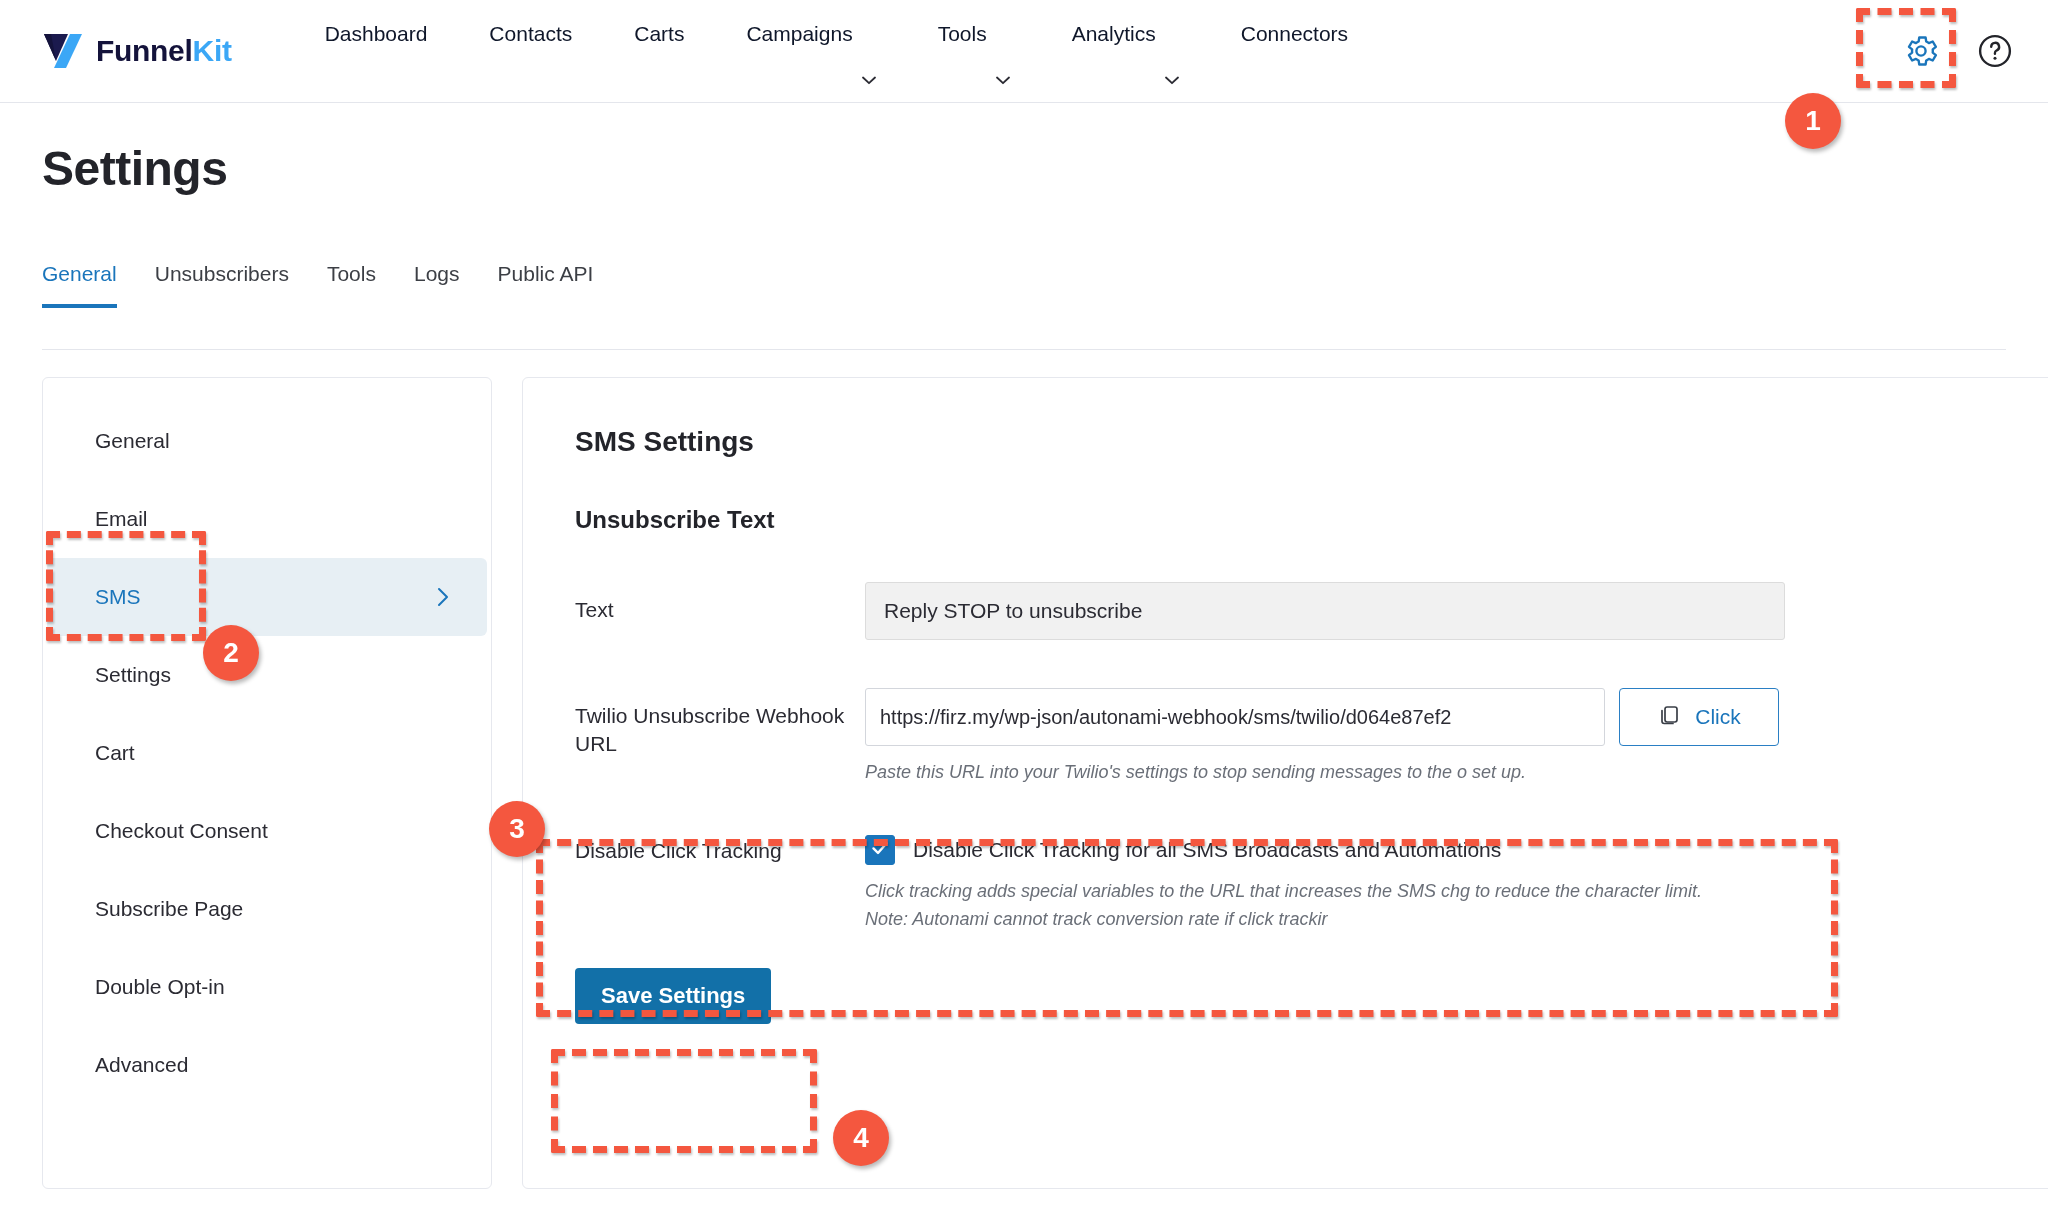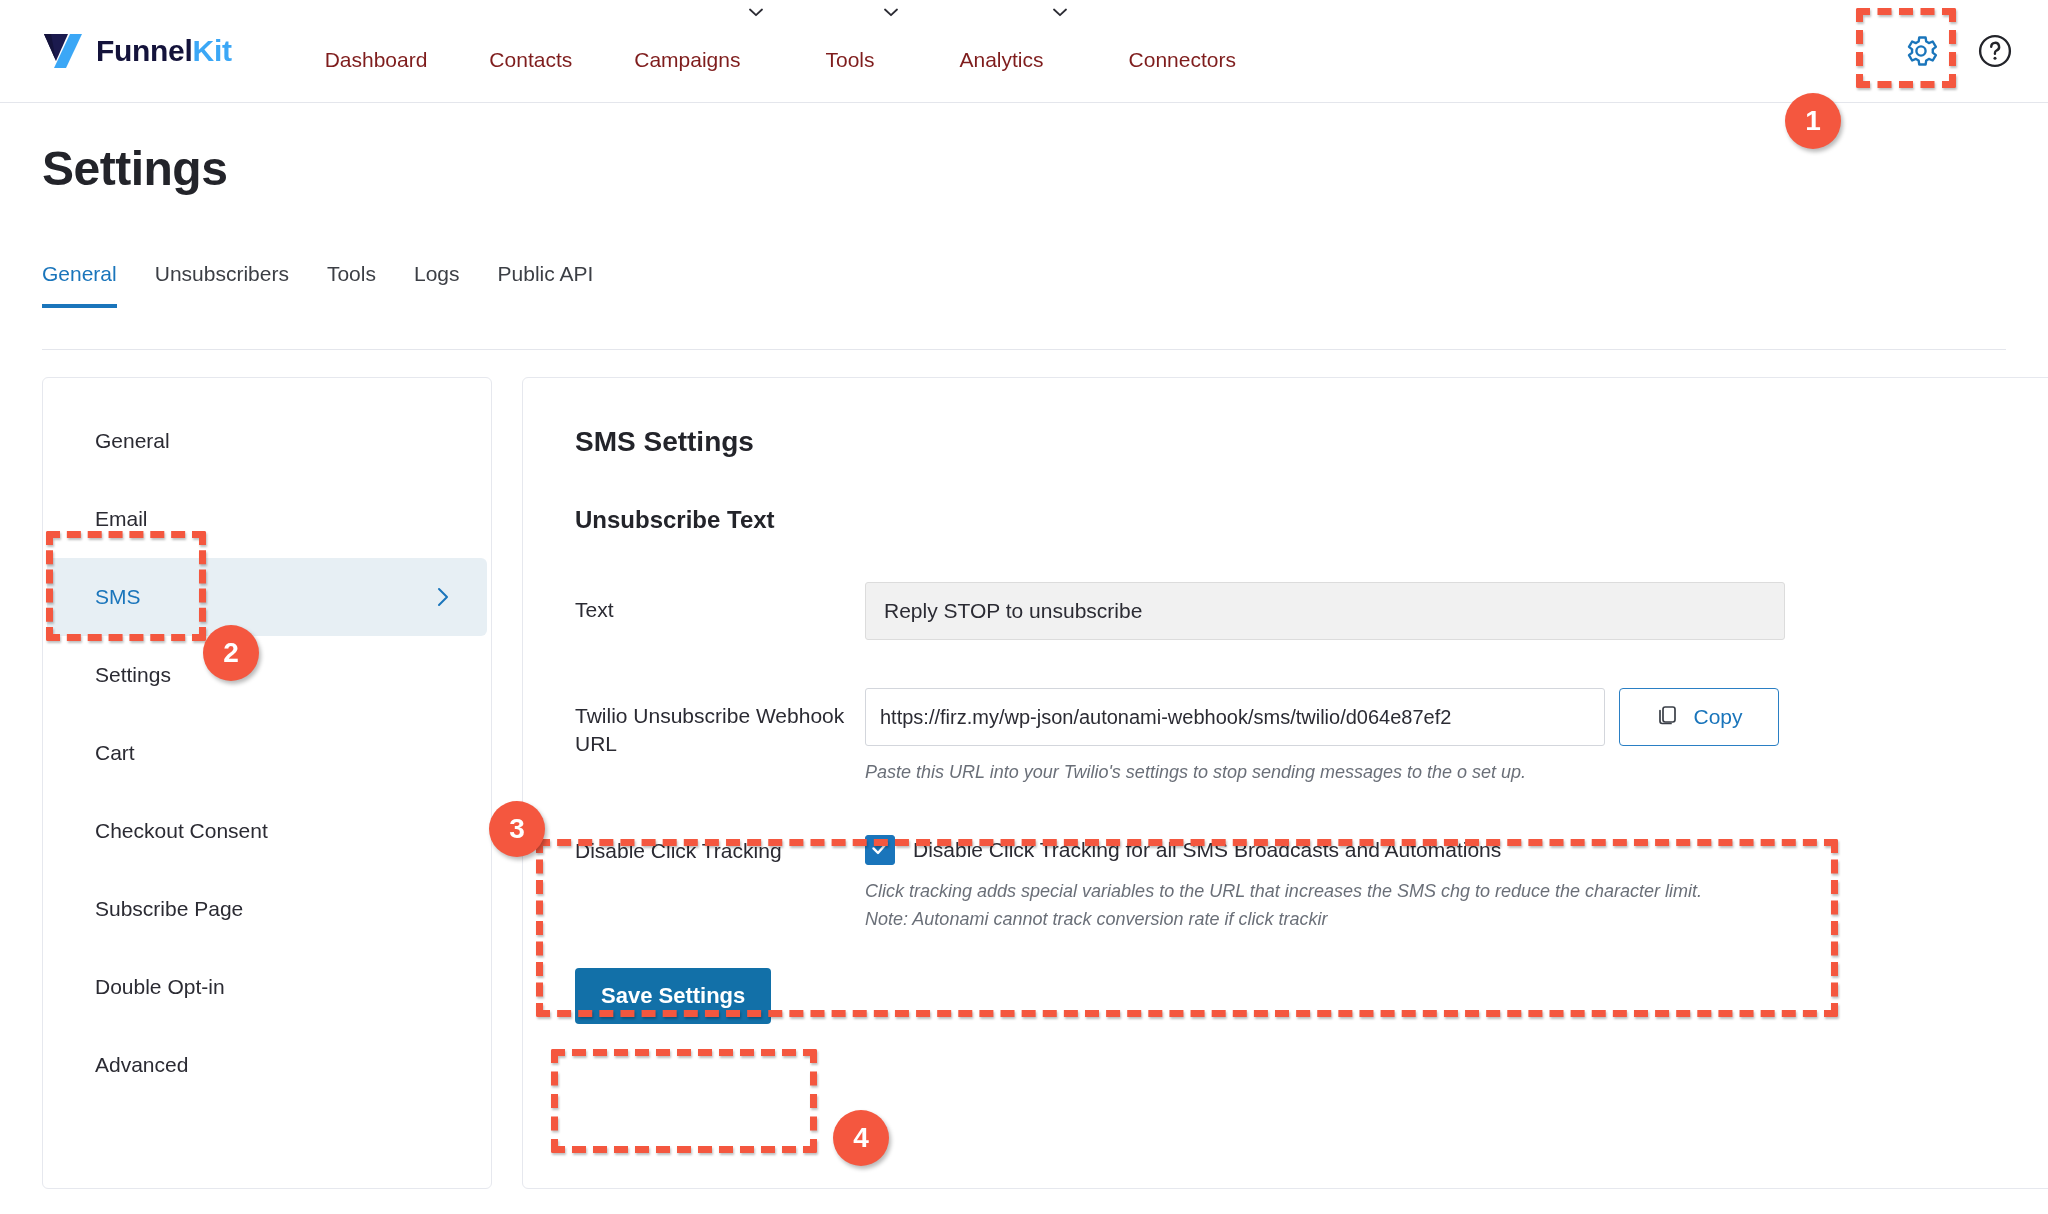--- a/index.html
+++ b/index.html
@@ -26,23 +26,23 @@
   }
   .brand-mark { width: 44px; height: 40px; display: block; }
   .brand-text {
     font-size: 30px; font-weight: 700; letter-spacing: -0.3px;
     color: #14133b; white-space: nowrap;
   }
   .brand-text .kit { color: #3ba7f6; }
 
   .nav { display: flex; align-items: center; }
   .nav-item {
-    display: flex; align-items: flex-start; gap: 9px;
-    font-size: 21px; color: #7f1d1d;
-    padding: 8px 31px; height: 103px; line-height: 103px;
+    display: flex; align-items: flex-end; gap: 9px;
+    font-size: 21px; color: #0f172a;
+    padding: 18px 31px; height: 103px; line-height: 103px;
     white-space: nowrap; cursor: pointer;
   }
   .caret { display: inline-block; width: 14px; height: 9px; }
   .caret svg { display: block; }
 
   .topright {
     position: absolute; right: 34px; top: 50%; transform: translateY(-50%);
     display: flex; align-items: center; gap: 36px;
   }
   .icon-btn { width: 38px; height: 38px; display: block; cursor: pointer; }
@@ -201,20 +201,23 @@
     </span>
     <span class="brand-text"><span>Funnel</span><span class="kit">Kit</span></span>
   </div>
 
   <div class="nav">
     <div class="nav-item">
       <span>Dashboard</span>
     </div>
     <div class="nav-item">
       <span>Contacts</span>
+    </div>
+    <div class="nav-item">
+      <span>Carts</span>
     </div>
     <div class="nav-item">
       <span>Campaigns</span>
       <span class="caret">
         <svg viewBox="0 0 14 9" width="14" height="9">
             <path d="M1 1.5 L7 7.2 L13 1.5" fill="none" stroke="#2b2b33" stroke-width="1.8" stroke-linecap="round" stroke-linejoin="round"></path>
           </svg>
       </span>
     </div>
     <div class="nav-item">
@@ -320,21 +323,21 @@
       <div class="field-control">
         <div class="url-group">
           <input class="url-input" type="text" readonly="" value="https://firz.my/wp-json/autonami-webhook/sms/twilio/d064e87ef2" style="">
           <button class="copy-btn">
             <span>
               <svg viewBox="0 0 24 24" width="24" height="24" aria-hidden="true">
                 <rect x="8" y="4" width="12" height="15" rx="2.2" fill="none" stroke="#3a3f47" stroke-width="1.7"></rect>
                 <path d="M16 20.5H7.2A2.2 2.2 0 0 1 5 18.3V7.5" fill="none" stroke="#3a3f47" stroke-width="1.7" stroke-linecap="round"></path>
               </svg>
             </span>
-            <span>Copy</span>
+            <span>Click</span>
           </button>
         </div>
         <div class="hint">Paste this URL into your Twilio's settings to stop sending messages to the o set up.</div>
       </div>
     </div>
 
     <div class="check-row">
       <div class="field-label" style="padding-top:2px;">Disable Click Tracking</div>
       <div class="field-control">
         <div class="check-line">

